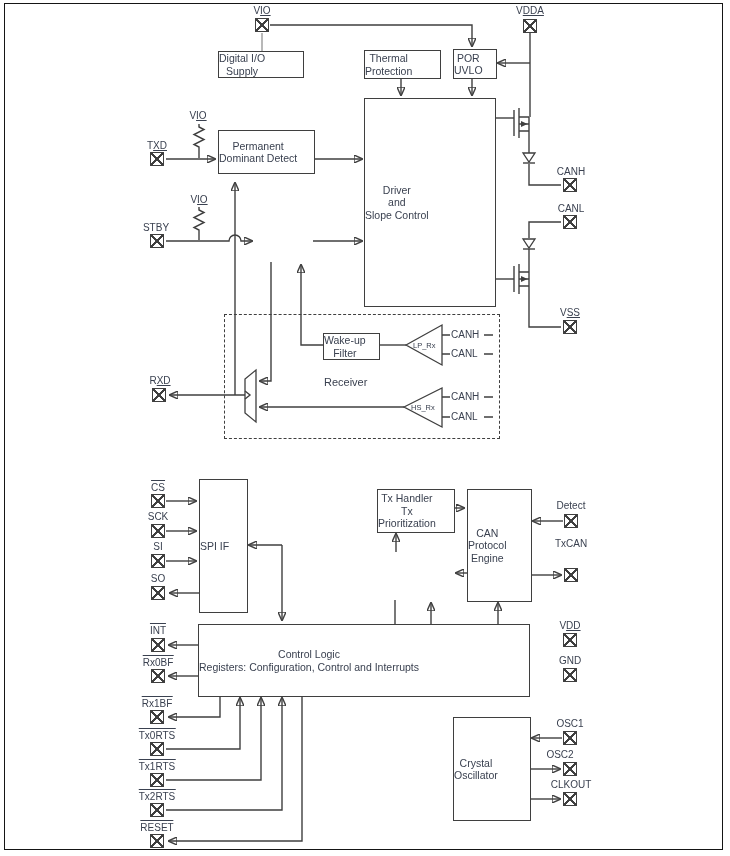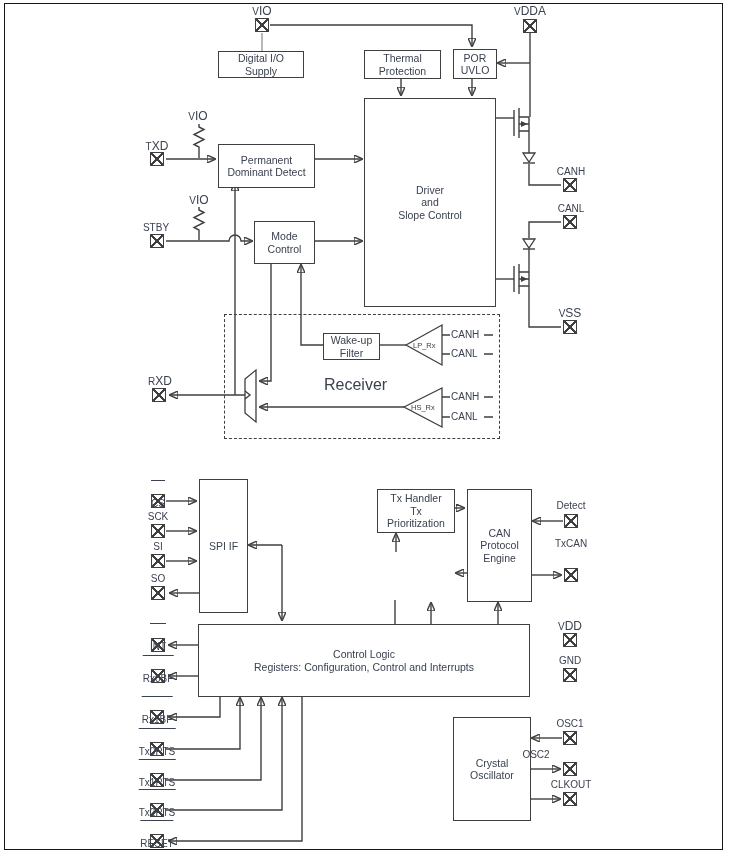--- a/index.html
+++ b/index.html
@@ -5,33 +5,33 @@
   html,body{margin:0;padding:0;background:#e8e8e8;}
   .page{position:relative;width:730px;height:856px;background:#fff;overflow:hidden;
         font-family:"Liberation Sans",sans-serif;}
   .frame{position:absolute;left:4px;top:3px;width:717px;height:845px;border:1.8px solid #151515;}
   svg.wires{position:absolute;left:0;top:0;width:730px;height:856px;}
   svg.wires path, svg.wires polyline, svg.wires line{stroke:#3f3f3f;stroke-width:1.4;fill:none;}
   svg.wires polygon{stroke:#3f3f3f;stroke-width:1.3;fill:#fff;}
   svg.wires polygon.solid{fill:#3f3f3f;stroke:none;}
   svg.wires .gray{stroke:#9a9a9a;}
   .box{position:absolute;border:1.5px solid #3f3f3f;background:#fff;display:flex;align-items:center;
-       justify-content:center;text-align:center;font-size:10.5px;line-height:1.18;color:#3a4150;
+       justify-content:flex-start;text-align:center;font-size:10.5px;line-height:1.18;color:#3a4150;
        white-space:pre-line;}
   .dashed{position:absolute;border:1.6px dashed #3f3f3f;background:transparent;}
   .pin{position:absolute;width:12px;height:12px;border:1.6px solid #3f3f3f;background:
     linear-gradient(to top right, transparent 44%, #3f3f3f 44%, #3f3f3f 56%, transparent 56%),
     linear-gradient(to bottom right, transparent 44%, #3f3f3f 44%, #3f3f3f 56%, transparent 56%);}
   .plabel{position:absolute;font-size:10px;color:#3a4150;white-space:nowrap;
           transform:translateX(-50%);line-height:1.1;}
-  .plabel .sm{font-size:12px;}
-  .ov{display:inline-block;border-top:1.2px solid #3a4150;padding-top:17px;}
+  .plabel .sm{font-size:10px;text-decoration:underline;}
+  .ov{display:inline-block;border-top:1.2px solid #3a4150;padding-top:1px;}
   .rxio{position:absolute;font-size:10px;color:#3a4150;white-space:nowrap;line-height:1.1;}
   .tri-label{position:absolute;font-size:7.5px;color:#3a4150;white-space:nowrap;}
-  .rlabel{position:absolute;font-size:16px;color:#3a4150;white-space:nowrap;}
+  .rlabel{position:absolute;font-size:11px;color:#3a4150;white-space:nowrap;}
 </style>
 </head>
 <body>
 
 <div class="page">
   <div class="frame"></div>
 
   <svg class="wires" viewBox="0 0 730 856">
     <defs>
       <marker id="ah" markerWidth="9" markerHeight="8" refX="8" refY="4" orient="auto" markerUnits="userSpaceOnUse">
@@ -115,27 +115,25 @@
     <path d="M529 769 H560" marker-end="url(#ah)"></path>
     <path d="M529 799 H560" marker-end="url(#ah)"></path>
   </svg>
 
   <div class="box" style="left:218px;top:51px;width:84px;height:25px"><span>Digital I/O
 Supply</span></div>
   <div class="box" style="left:364px;top:50px;width:75px;height:27px"><span>Thermal
 Protection</span></div>
   <div class="box" style="left:453px;top:49px;width:42px;height:28px"><span>POR
 UVLO</span></div>
-  <div class="box" style="left:218px;top:144px;width:95px;height:42px"><span>Permanent
+  <div class="box" style="left:218px;top:130px;width:95px;height:42px"><span>Permanent
 Dominant Detect</span></div>
   <div class="box" style="left:364px;top:98px;width:130px;height:207px"><span>Driver
 and
 Slope Control</span></div>
-  <div class="box" style="left:254px;top:221px;width:59px;height:41px"><span>Mode
-Control</span></div>
   <div class="dashed" style="left:224px;top:314px;width:274px;height:123px"></div>
   <div class="box" style="left:323px;top:333px;width:55px;height:25px"><span>Wake-up
 Filter</span></div>
   <div class="rlabel" style="left:324px;top:376px">Receiver</div>
   <div class="box" style="left:199px;top:479px;width:47px;height:132px"><span>SPI IF</span></div>
   <div class="box" style="left:377px;top:489px;width:76px;height:42px"><span>Tx Handler
 Tx
 Prioritization</span></div>
   <div class="box" style="left:198px;top:624px;width:330px;height:71px"><span>Control Logic
 Registers: Configuration, Control and Interrupts</span></div>
@@ -198,15 +196,15 @@
   <div class="plabel" style="left:157px;top:696px"><span class="ov">Rx1BF</span></div>
   <div class="plabel" style="left:157px;top:728px"><span class="ov">Tx0RTS</span></div>
   <div class="plabel" style="left:157px;top:759px"><span class="ov">Tx1RTS</span></div>
   <div class="plabel" style="left:157px;top:789px"><span class="ov">Tx2RTS</span></div>
   <div class="plabel" style="left:157px;top:820px"><span class="ov">RESET</span></div>
   <div class="plabel" style="left:571px;top:500px">Detect</div>
   <div class="plabel" style="left:571px;top:538px">TxCAN</div>
   <div class="plabel" style="left:570px;top:620px"><span>V</span><span class="sm">DD</span></div>
   <div class="plabel" style="left:570px;top:655px">GND</div>
   <div class="plabel" style="left:570px;top:718px">OSC1</div>
-  <div class="plabel" style="left:536px;top:749px">OSC2</div>
+  <div class="plabel" style="left:560px;top:749px">OSC2</div>
   <div class="plabel" style="left:571px;top:779px">CLKOUT</div>
 </div>
 
 </body></html>

